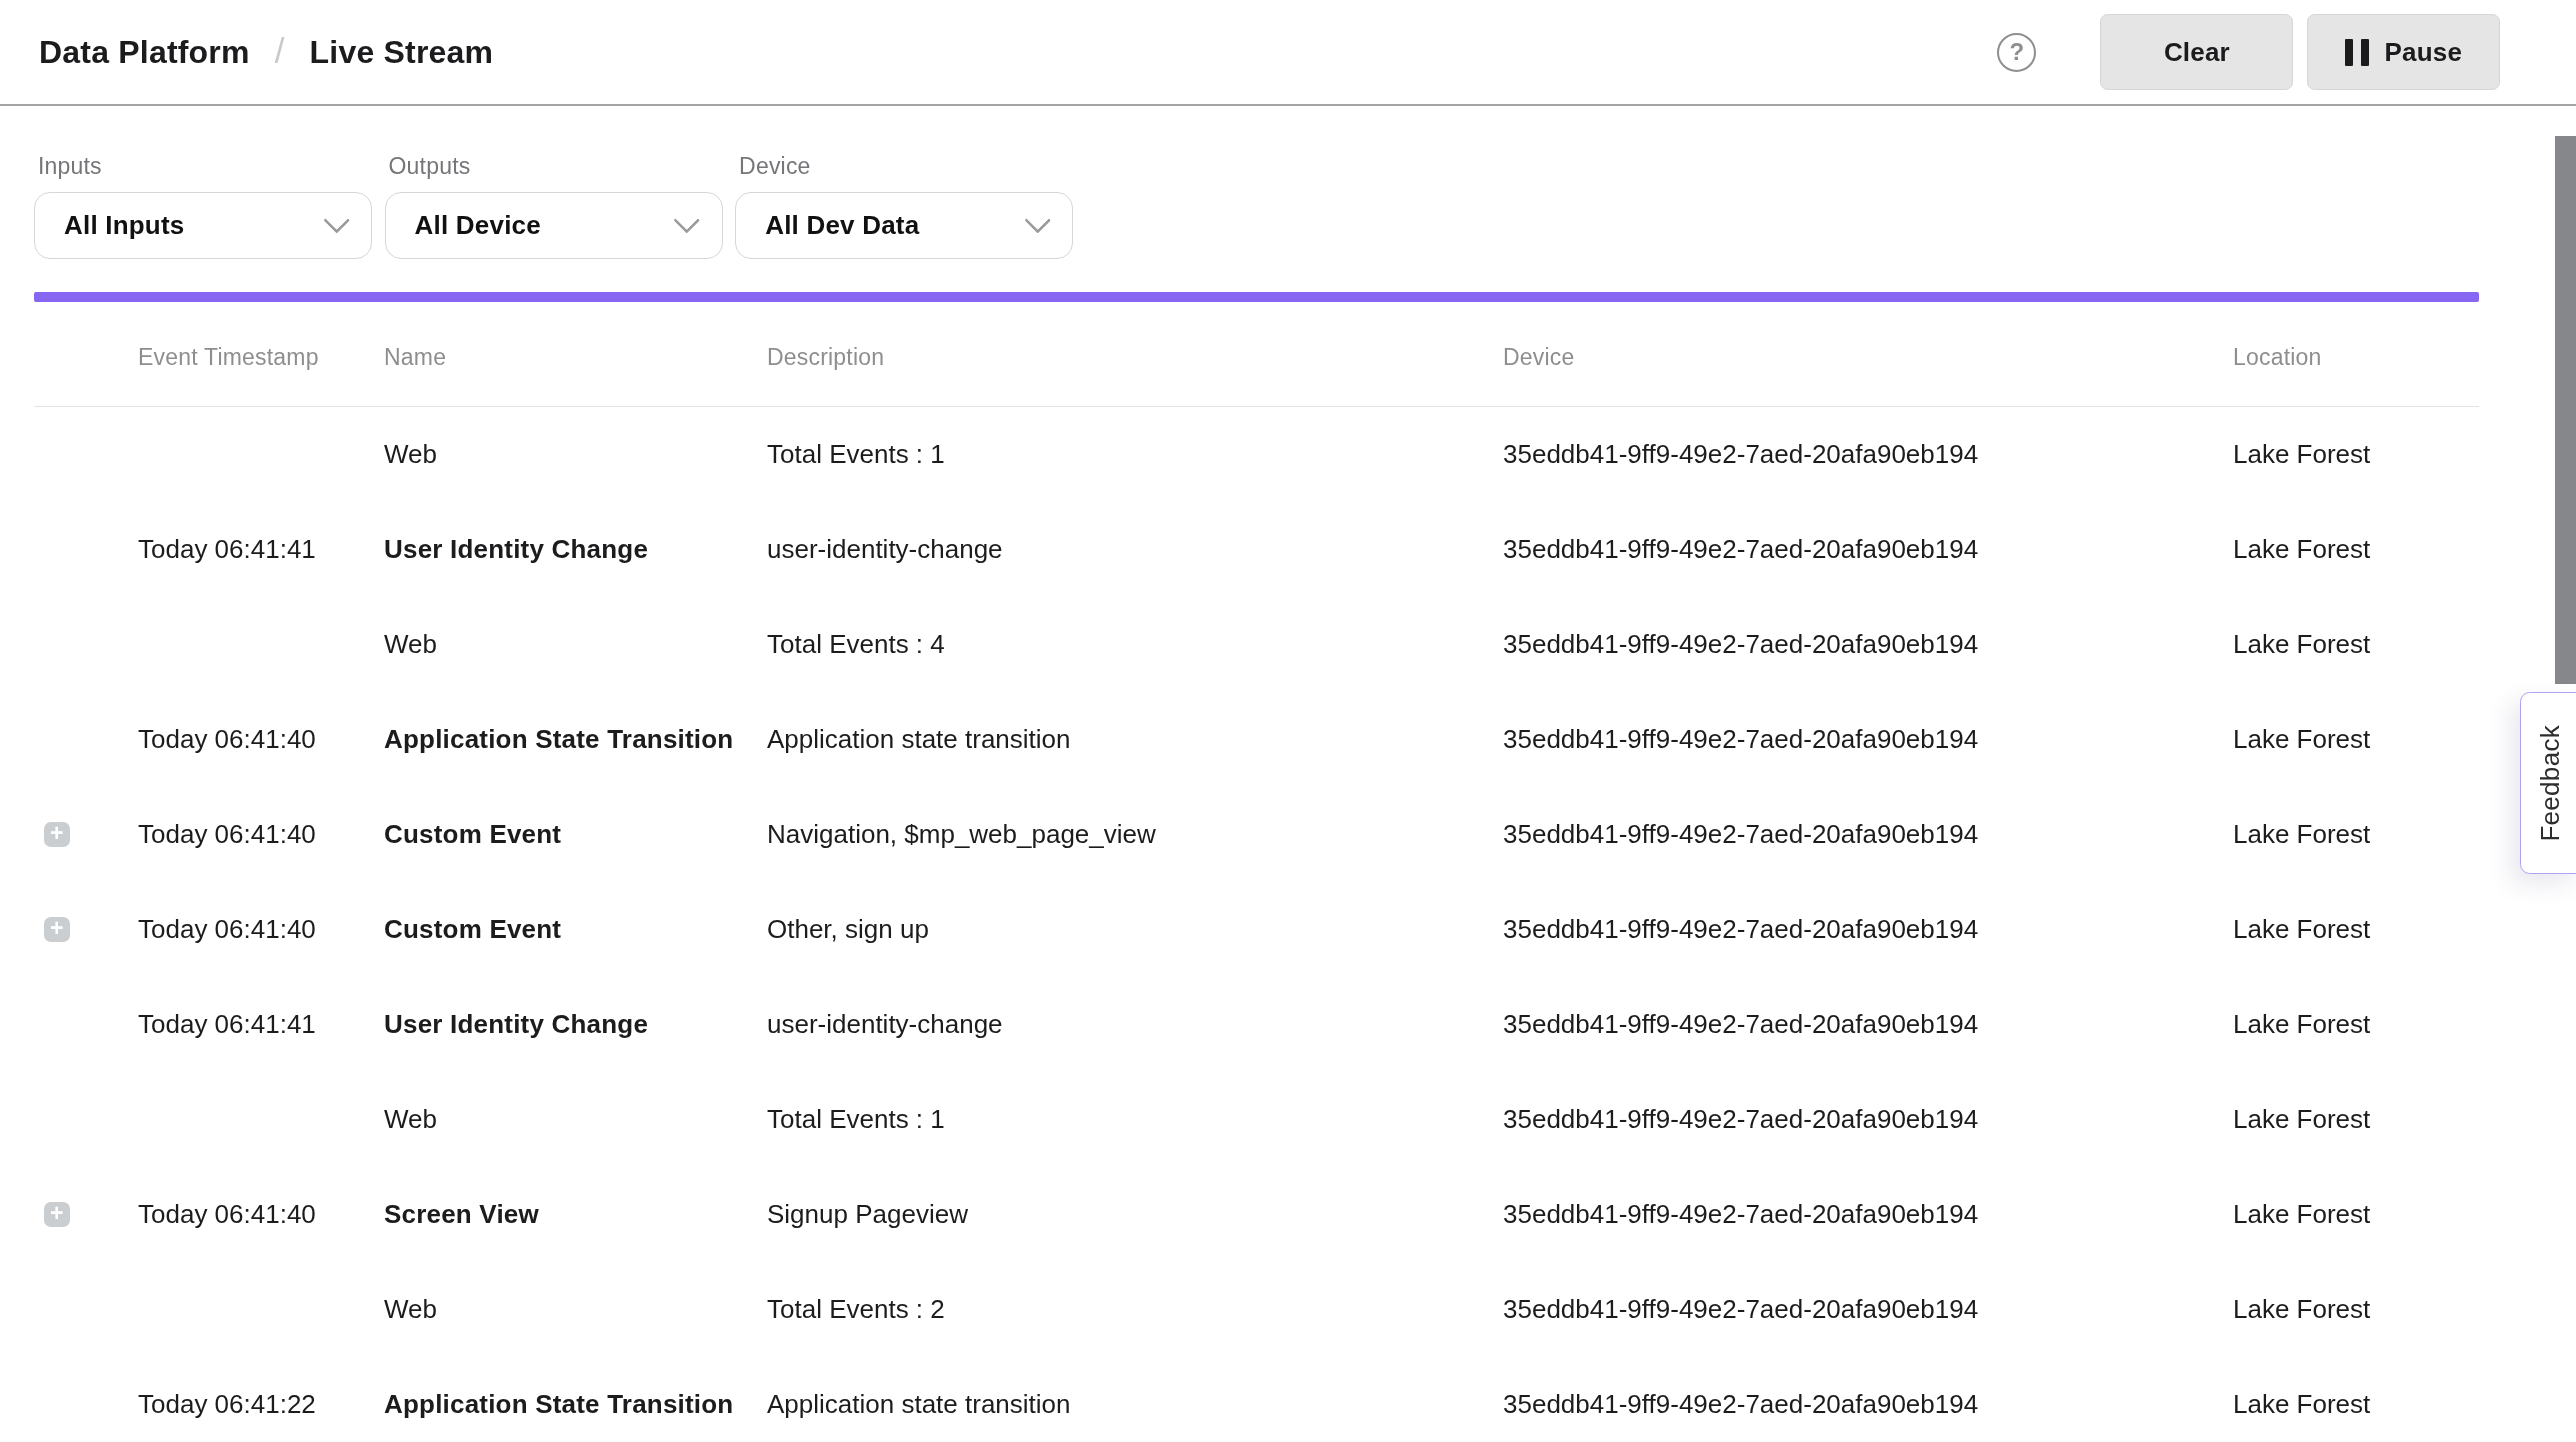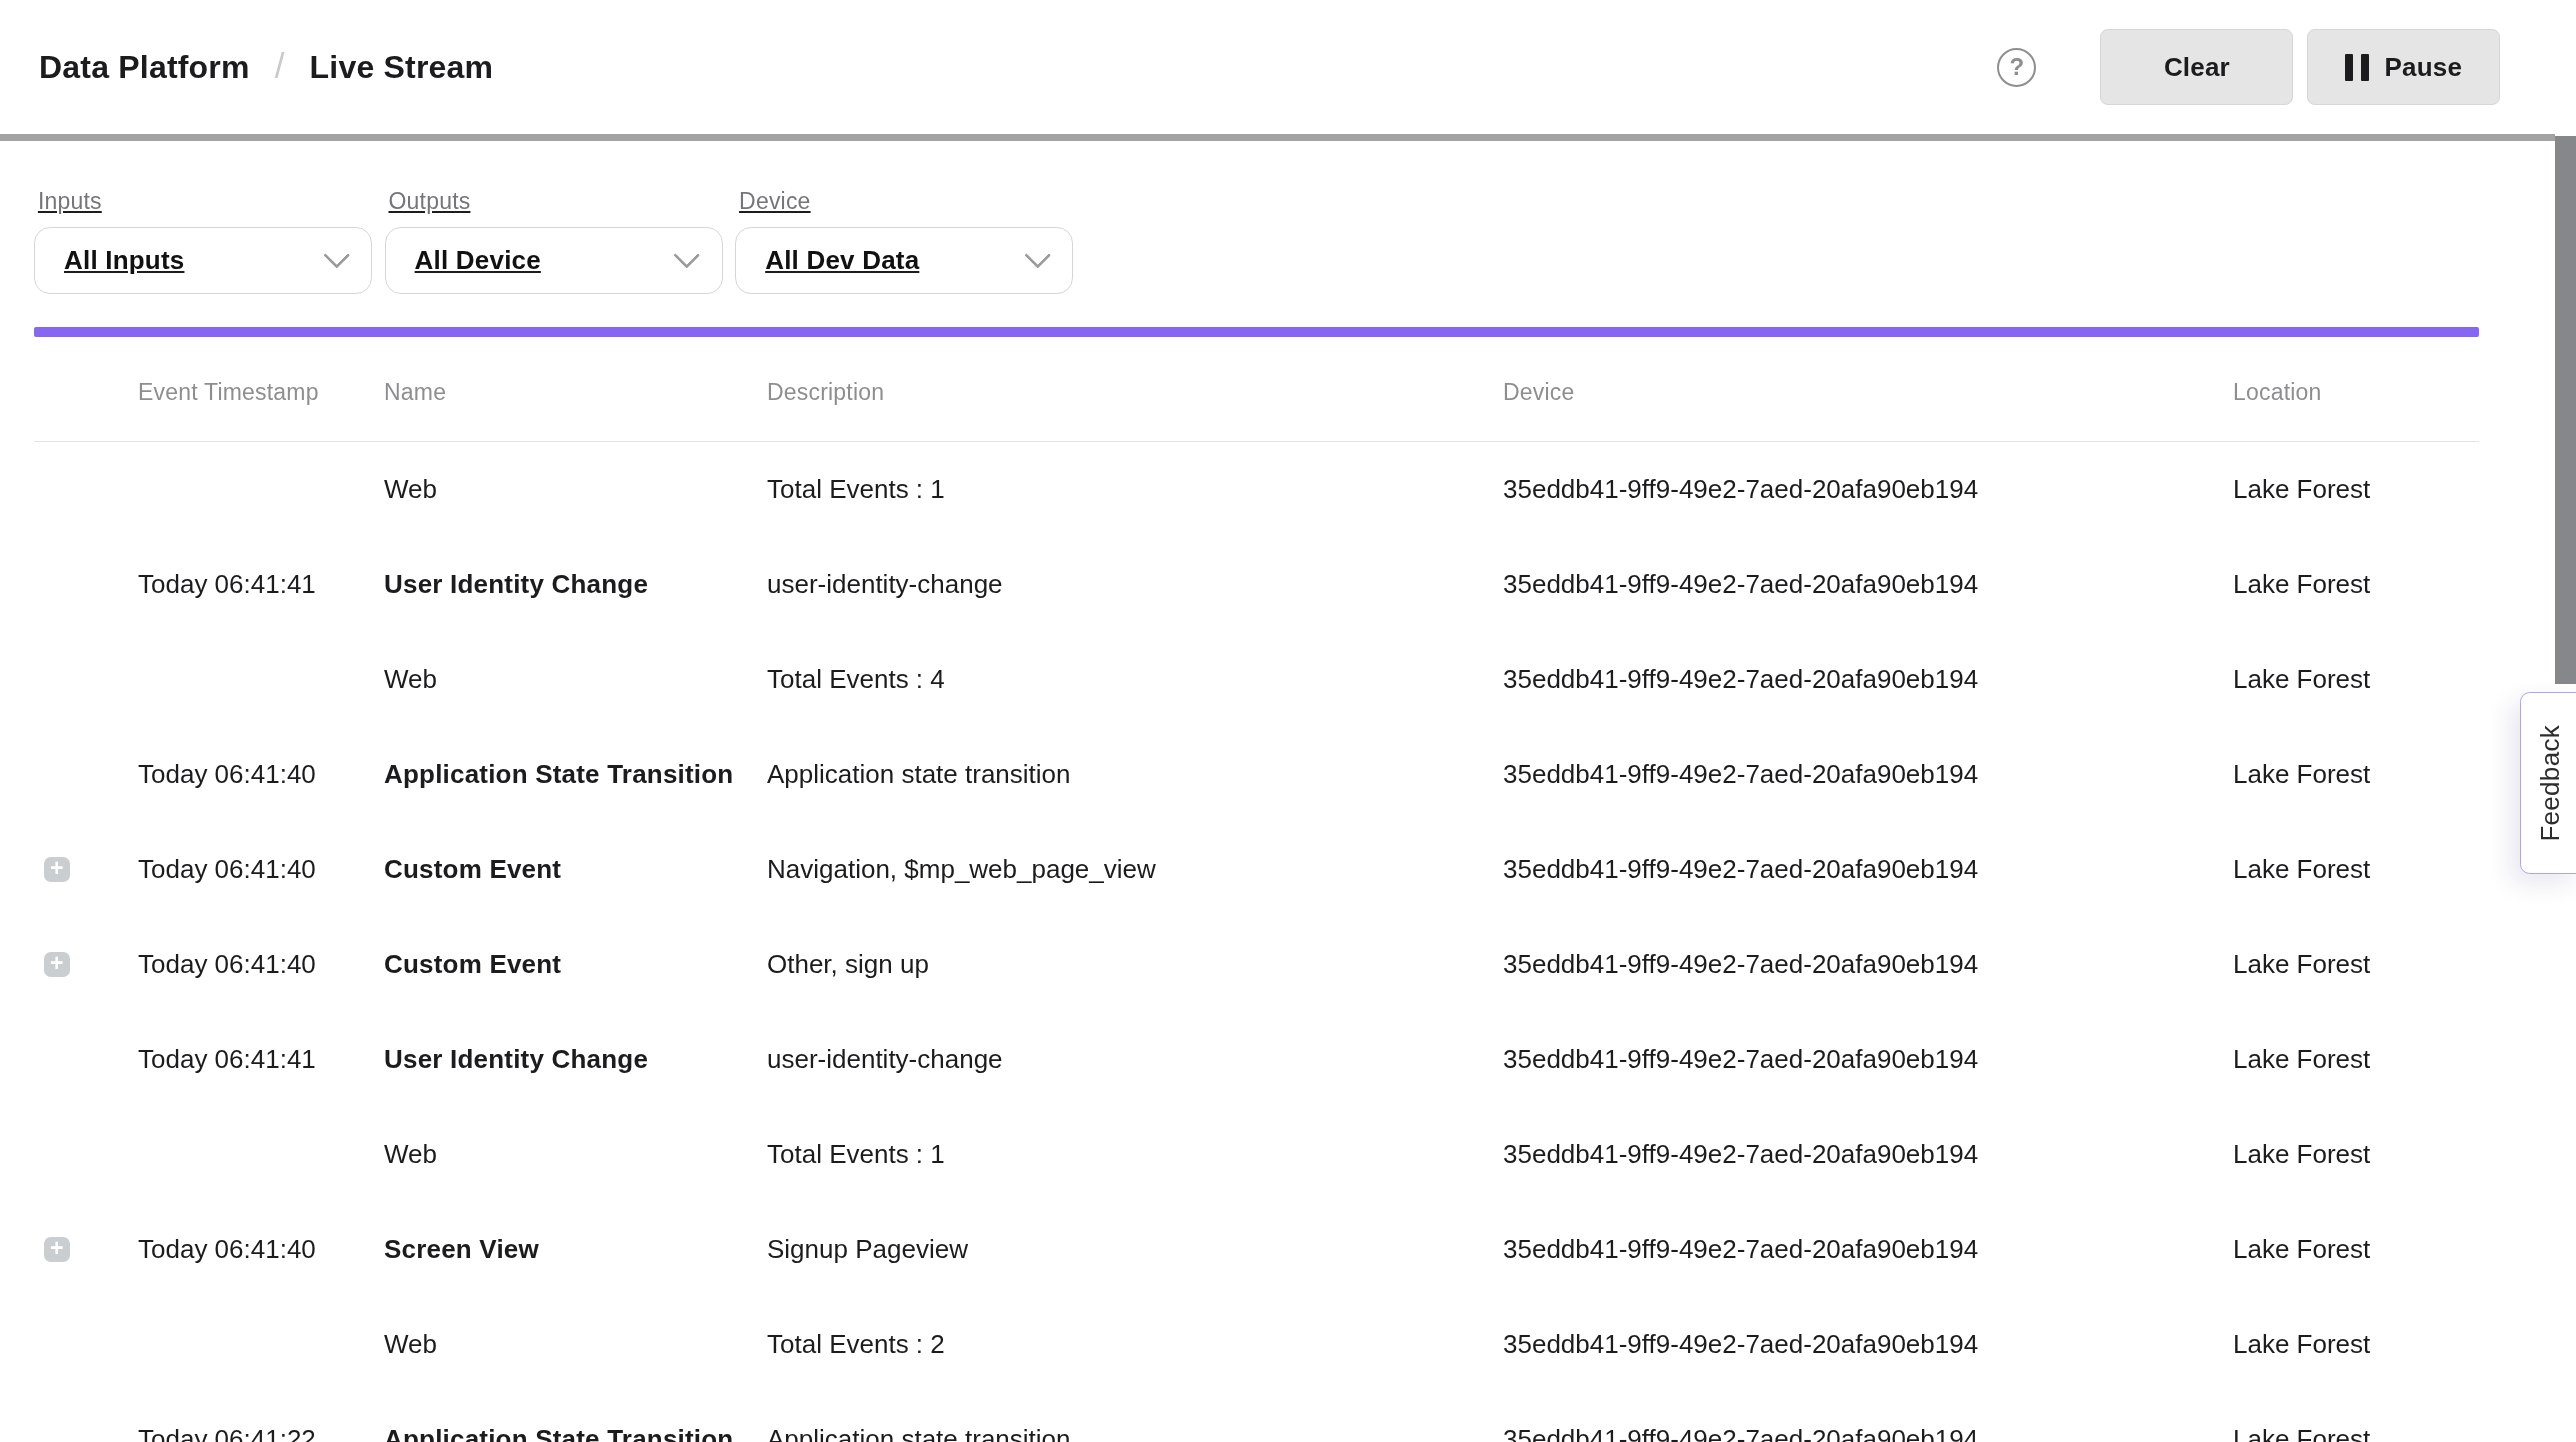--- a/index.html
+++ b/index.html
@@ -1,22 +1,22 @@
 <!DOCTYPE html>
 <html><head>
 <meta charset="utf-8">
 <style>
   * { margin: 0; padding: 0; box-sizing: border-box; }
   html, body { width: 2576px; height: 1442px; overflow: hidden; background: #ffffff; }
   body { font-family: "Liberation Sans", "DejaVu Sans", sans-serif; color: #1c1c1e; position: relative; }
 
   
   .app-header {
-    height: 141px; display: flex; align-items: center;
-    padding: 0 76px 0 39px; border-bottom: 7px solid #a3a3a3;
+    height: 106px; display: flex; align-items: center;
+    padding: 0 76px 0 39px; border-bottom: 2px solid #a3a3a3;
   }
   .breadcrumb { display: flex; align-items: center; gap: 25px; font-size: 32px; font-weight: 600; letter-spacing: 0.2px; }
   .breadcrumb .crumb { color: #1c1c1e; }
   .breadcrumb .sep { color: #c9c9c9; font-weight: 300; font-size: 35px; transform: translateY(-1px); }
   .header-spacer { flex: 1; }
   .help-icon {
     width: 39px; height: 39px; border: 2.9px solid #8f8f91; border-radius: 50%;
     display: flex; align-items: center; justify-content: center;
     color: #8f8f91; font-size: 24px; font-weight: 700; margin-right: 64px; cursor: pointer;
   }
@@ -25,21 +25,21 @@
     border-radius: 7.8px; font-size: 26px; font-weight: 700; color: #1c1c1e;
     display: inline-flex; align-items: center; justify-content: center; gap: 15.5px;
     cursor: pointer; font-family: inherit; letter-spacing: 0.2px;
   }
   .btn + .btn { margin-left: 13.6px; }
   .pause-glyph { display: inline-flex; gap: 8.7px; }
   .pause-glyph i { display: block; width: 7.8px; height: 27px; background: #1c1c1e; border-radius: 1px; }
 
   
   .filters { display: flex; gap: 12.6px; margin: 47px 0 0 34px; }
-  .filter-group { width: 338px; text-decoration: underline; }
+  .filter-group { width: 338px; }
   .filter-label { font-size: 23px; color: #76767a; margin: 0 0 11.6px 3.9px; letter-spacing: 0.2px; }
   .dropdown {
     height: 67px; border: 1.9px solid #d6d6d6; border-radius: 16px; background: #fff;
     display: flex; align-items: center; justify-content: space-between;
     padding: 0 25px 0 29px; cursor: pointer;
   }
   .dropdown .value { font-size: 26px; font-weight: 700; color: #111; letter-spacing: 0.2px; }
   .chevron {
     width: 19.4px; height: 19.4px; border-right: 3.9px solid #9b9b9d; border-bottom: 3.9px solid #9b9b9d;
     transform: rotate(45deg) translate(-2.9px, -2.9px); border-radius: 1.9px;

